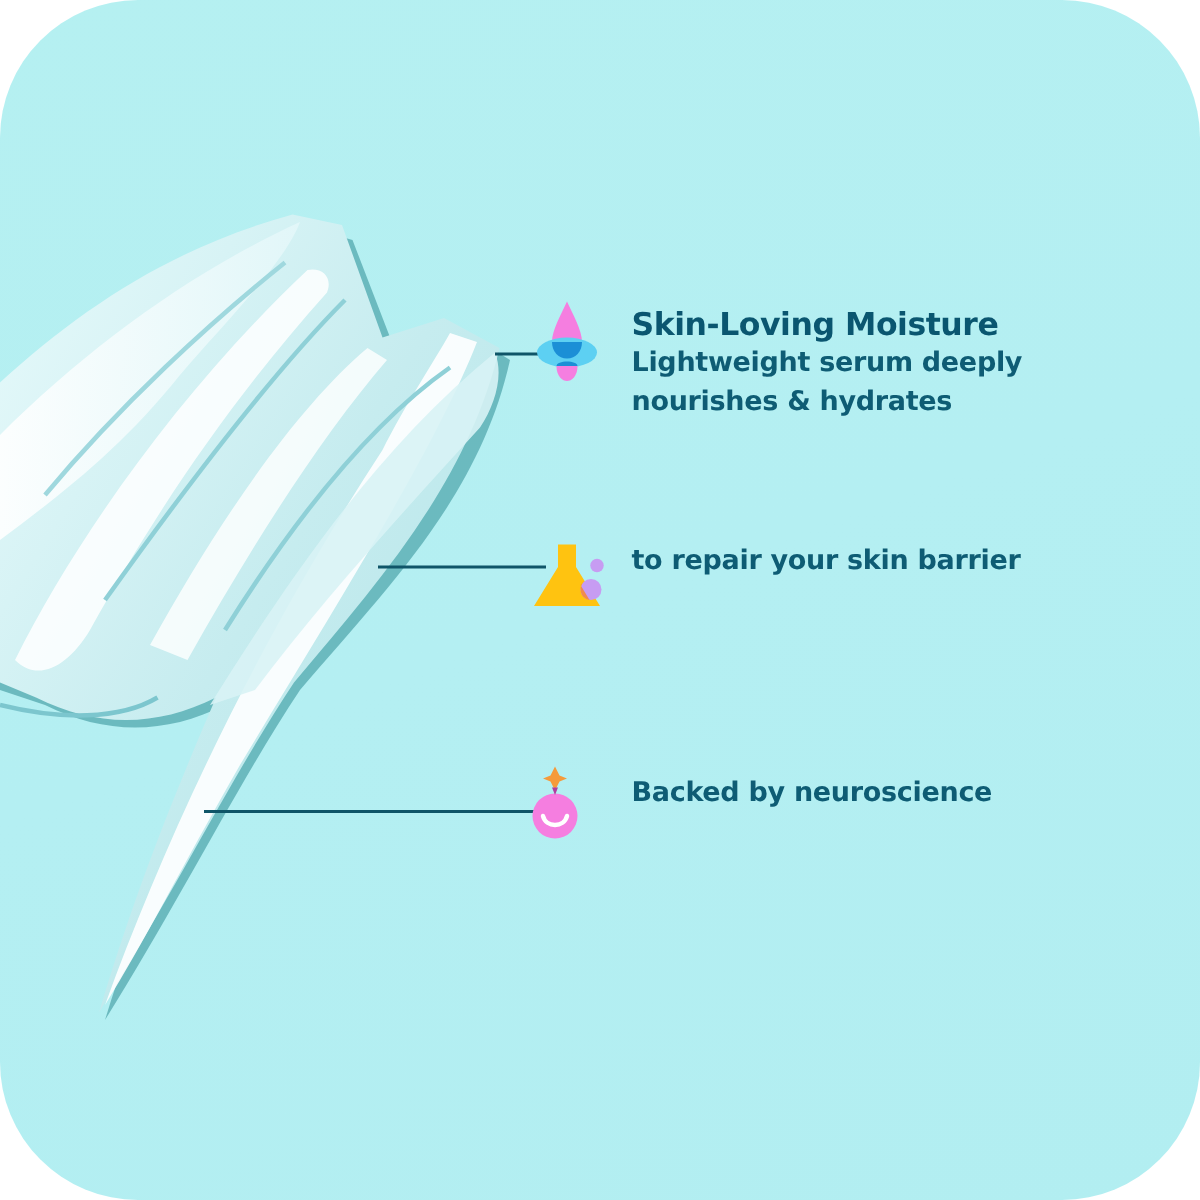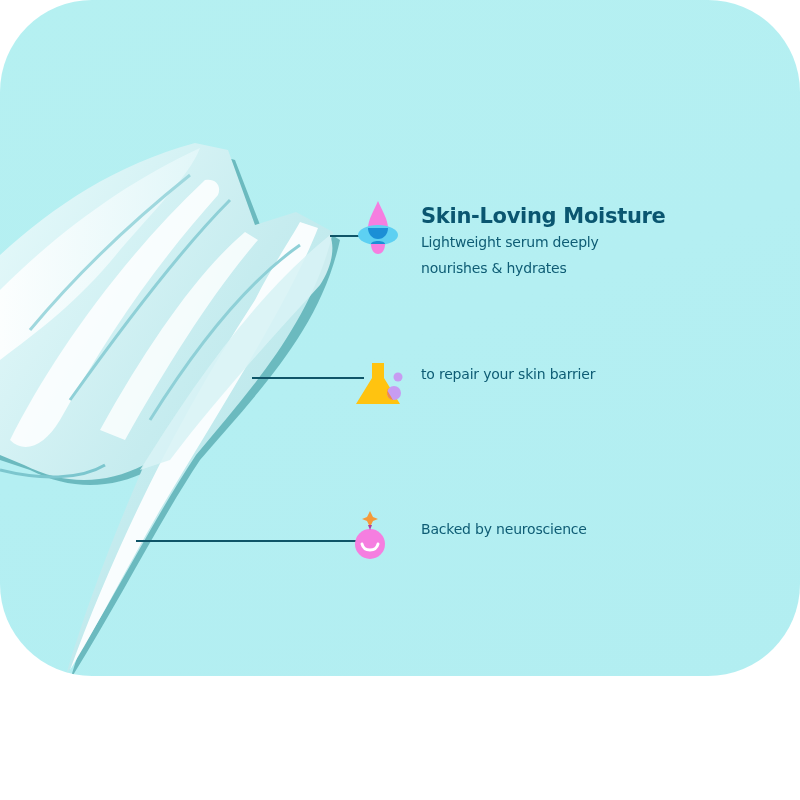--- a/index.html
+++ b/index.html
@@ -6,21 +6,21 @@
       margin: 0;
       padding: 0;
       width: 800px;
       height: 800px;
       background: #ffffff;
       overflow: hidden;
     }
     .card {
       position: absolute;
       left: 0; top: 0;
-      width: 800px; height: 676px;
+      width: 800px; height: 800px;
       border-radius: 92px;
       background: linear-gradient(160deg, #b5f0f1 0%, #b4eff2 50%, #b2eef1 100%);
       overflow: hidden;
     }
     .swatch {
       position: absolute;
       left: 0; top: 0;
       width: 360px; height: 700px;
     }
     .connector {
@@ -40,25 +40,26 @@
     }
     .feature-title {
       font-weight: bold;
       font-size: 21px;
       line-height: 26px;
       letter-spacing: -0.3px;
       color: #0a5670;
       white-space: nowrap;
     }
     .feature-desc {
-      font-size: 14px;
+      font-size: 18px;
       line-height: 26px;
       color: #0e5c74;
       white-space: nowrap;
       letter-spacing: -0.2px;
+      font-weight: bold;
     }
   </style>
 </head>
 <body>
 
 <div class="card">
 
   <svg class="swatch" viewBox="0 0 360 700" xmlns="http://www.w3.org/2000/svg">
     <defs>
       <linearGradient id="creamBody" x1="0" y1="0" x2="1" y2="1">

